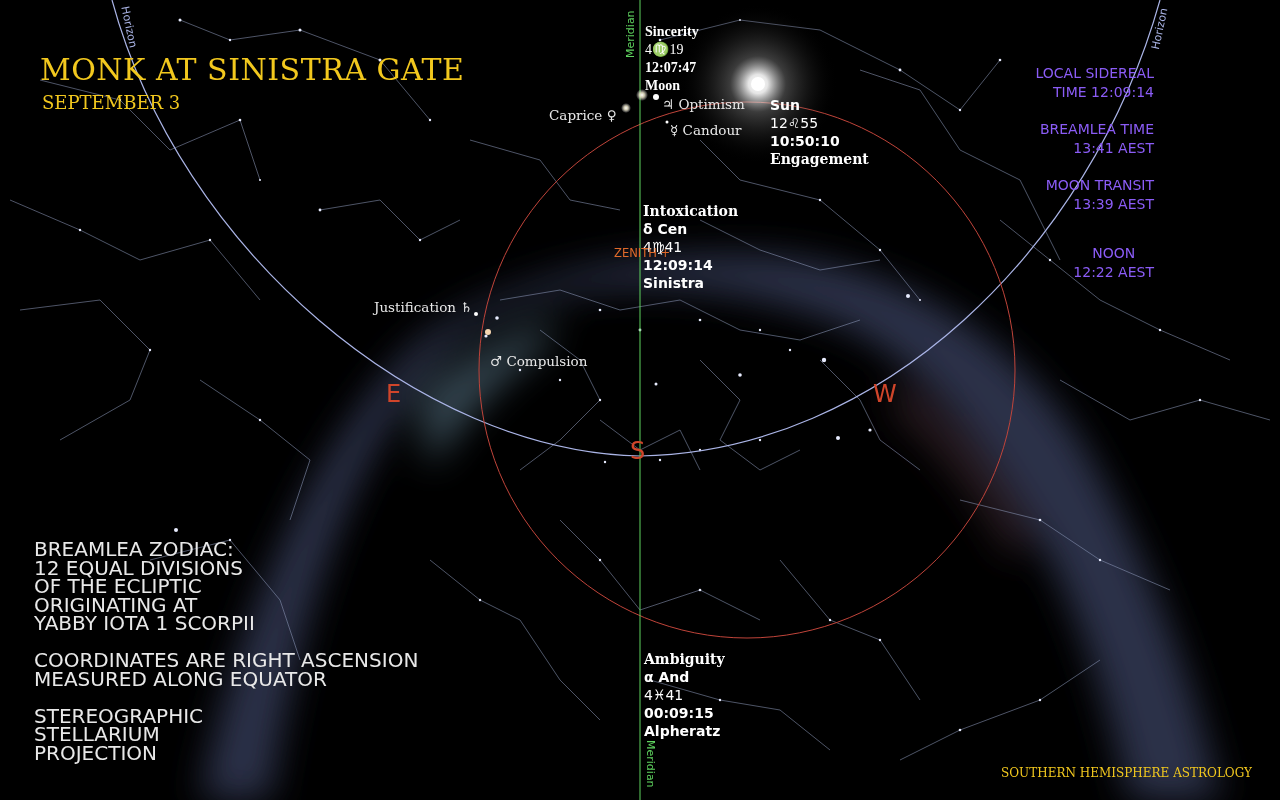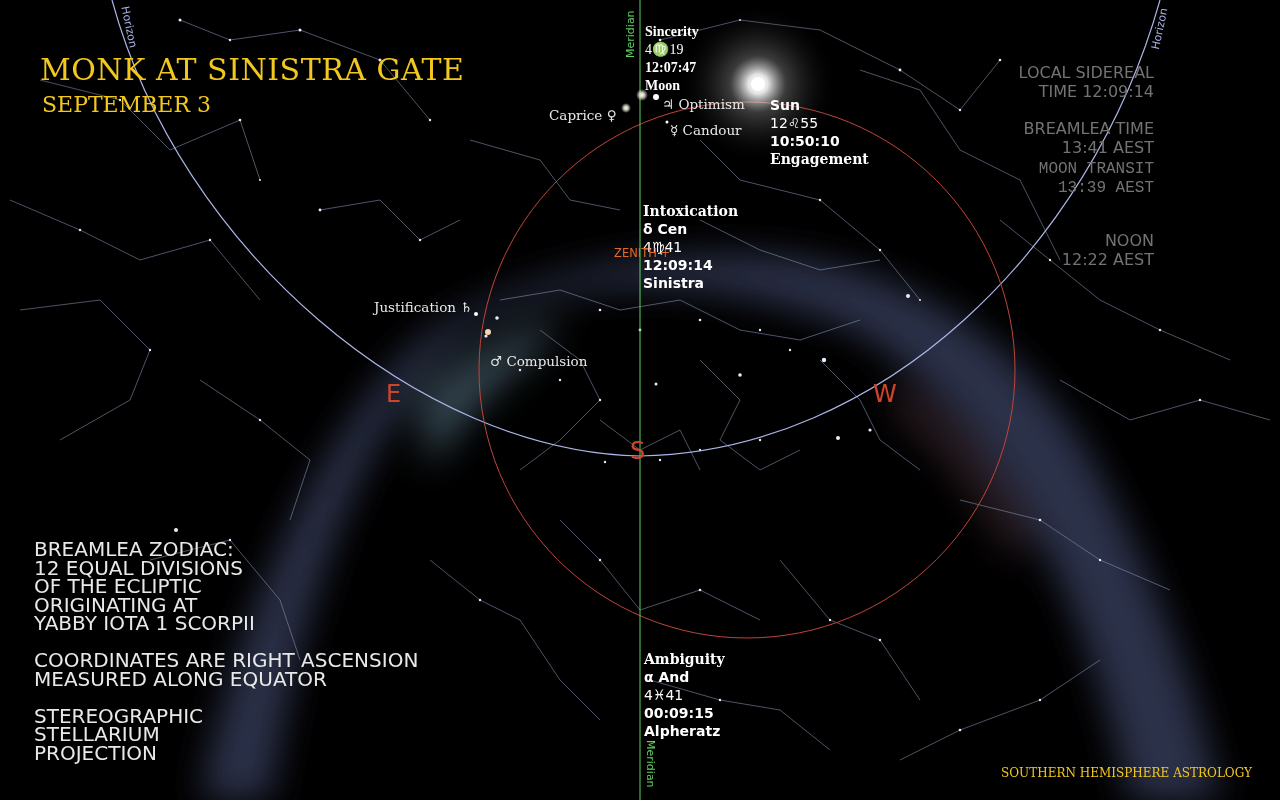--- a/index.html
+++ b/index.html
@@ -1,20 +1,20 @@
 <!DOCTYPE html>
 <html><head>
 <meta charset="utf-8">
 <style>
   html, body { margin:0; padding:0; background:#000; }
   body { width:1280px; height:800px; overflow:hidden; position:relative; font-family:"DejaVu Sans", sans-serif; }
   #sky { position:absolute; left:0; top:0; width:1280px; height:800px; }
   .title { position:absolute; left:40px; top:52px; color:#f2c81e; font-family:"DejaVu Serif", serif; font-size:30px; letter-spacing:0.5px; font-variant:small-caps; text-transform:uppercase; }
-  .subtitle { position:absolute; left:42px; top:92px; color:#f2c81e; font-family:"DejaVu Serif", serif; font-size:22px; text-transform:uppercase; }
-  .info-right { position:absolute; right:126px; text-align:right; color:#737373; font-size:16px; line-height:18.5px; }
+  .subtitle { position:absolute; left:42px; top:92px; color:#f2c81e; font-family:"DejaVu Serif", serif; font-size:18px; text-transform:uppercase; }
+  .info-right { position:absolute; right:126px; text-align:right; color:#8b5cf6; font-size:14px; line-height:18.5px; }
   .info-left { position:absolute; left:34px; color:#e8e8e8; font-size:20px; line-height:18.5px; }
   .info-left .gap { height:18.5px; }
   .lbl { position:absolute; color:#fff; font-size:14px; font-weight:bold; line-height:18px; white-space:nowrap; }
   .plab { position:absolute; color:#e8e8e8; font-family:"DejaVu Serif", serif; font-size:13.5px; white-space:nowrap; }
   .compass { position:absolute; color:#d0452a; font-size:24px; }
   .zenith { position:absolute; left:580px; top:246px; color:#e06a2a; font-size:11.5px;margin-left:34px; }
   .vlabel { position:absolute; font-size:11px; white-space:nowrap; transform-origin:left top; }
   .footer { position:absolute; right:28px; top:766px; color:#f2c81e; font-family:"DejaVu Serif", serif; font-size:12px; text-transform:uppercase;margin-left:11px; }
 </style>
 </head>
@@ -154,25 +154,25 @@
 <div class="subtitle">September 3</div>
 
 <div class="info-right" style="top:64px;">
   <div>LOCAL SIDEREAL</div>
   <div>TIME 12:09:14</div>
 </div>
 <div class="info-right" style="top:120px;">
   <div>BREAMLEA TIME</div>
   <div>13:41 AEST</div>
 </div>
-<div class="info-right" style="top:160px;font-family:Liberation Mono, monospace;">
+<div class="info-right" style="top:176px;">
   <div>MOON TRANSIT</div>
   <div>13:39 AEST</div>
 </div>
-<div class="info-right" style="top:232px;">
+<div class="info-right" style="top:244px;text-align:center;">
   <div>NOON</div>
   <div>12:22 AEST</div>
 </div>
 
 <div class="info-left" style="top:540px;">
   <div>BREAMLEA ZODIAC:</div>
   <div>12 EQUAL DIVISIONS</div>
   <div>OF THE ECLIPTIC</div>
   <div>ORIGINATING AT</div>
   <div>YABBY IOTA 1 SCORPII</div>

